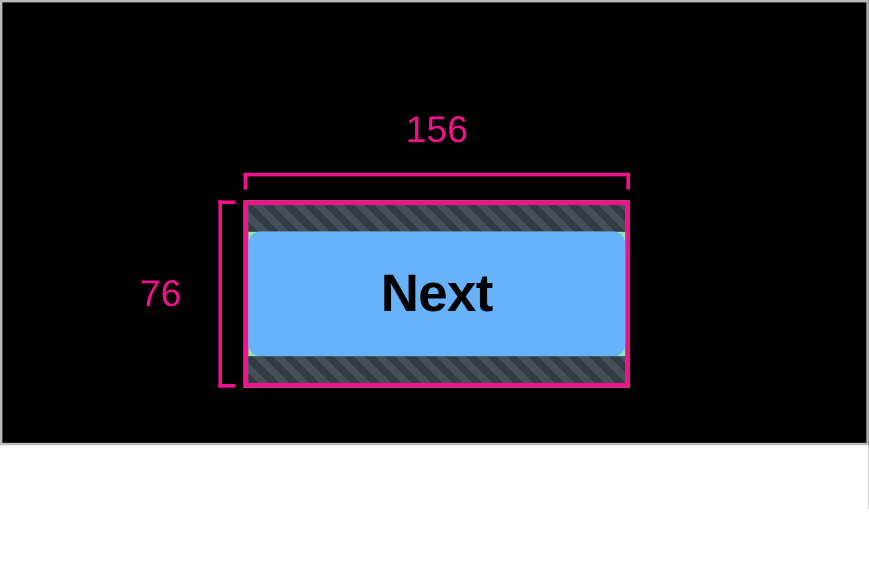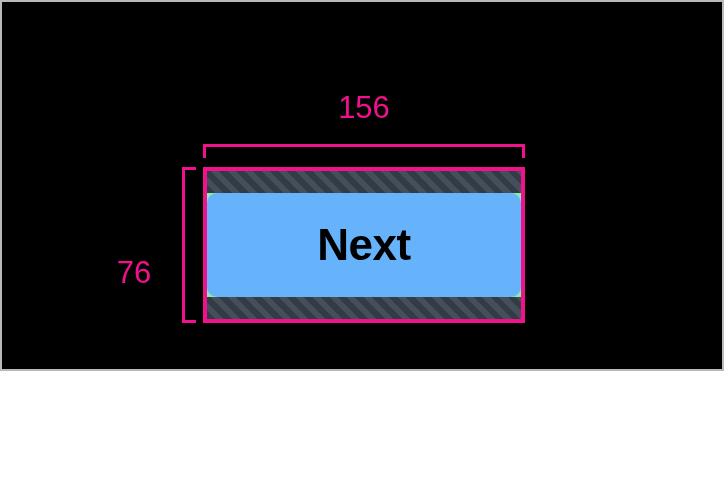--- a/index.html
+++ b/index.html
@@ -112,21 +112,20 @@
   .dim-height-value {
     position: absolute;
     left: 96px;
     top: 227px;
     width: 72px;
     text-align: center;
     color: #f1118c;
     font-size: 31px;
     line-height: 1;
     font-family: "Liberation Sans", sans-serif;
-    margin-top: 28px;
   }
 </style>
 </head>
 <body>
 
 <div class="screen">
 
   <div class="dim-width-value">156</div>
 
   <div class="dim-width-bracket"></div>

